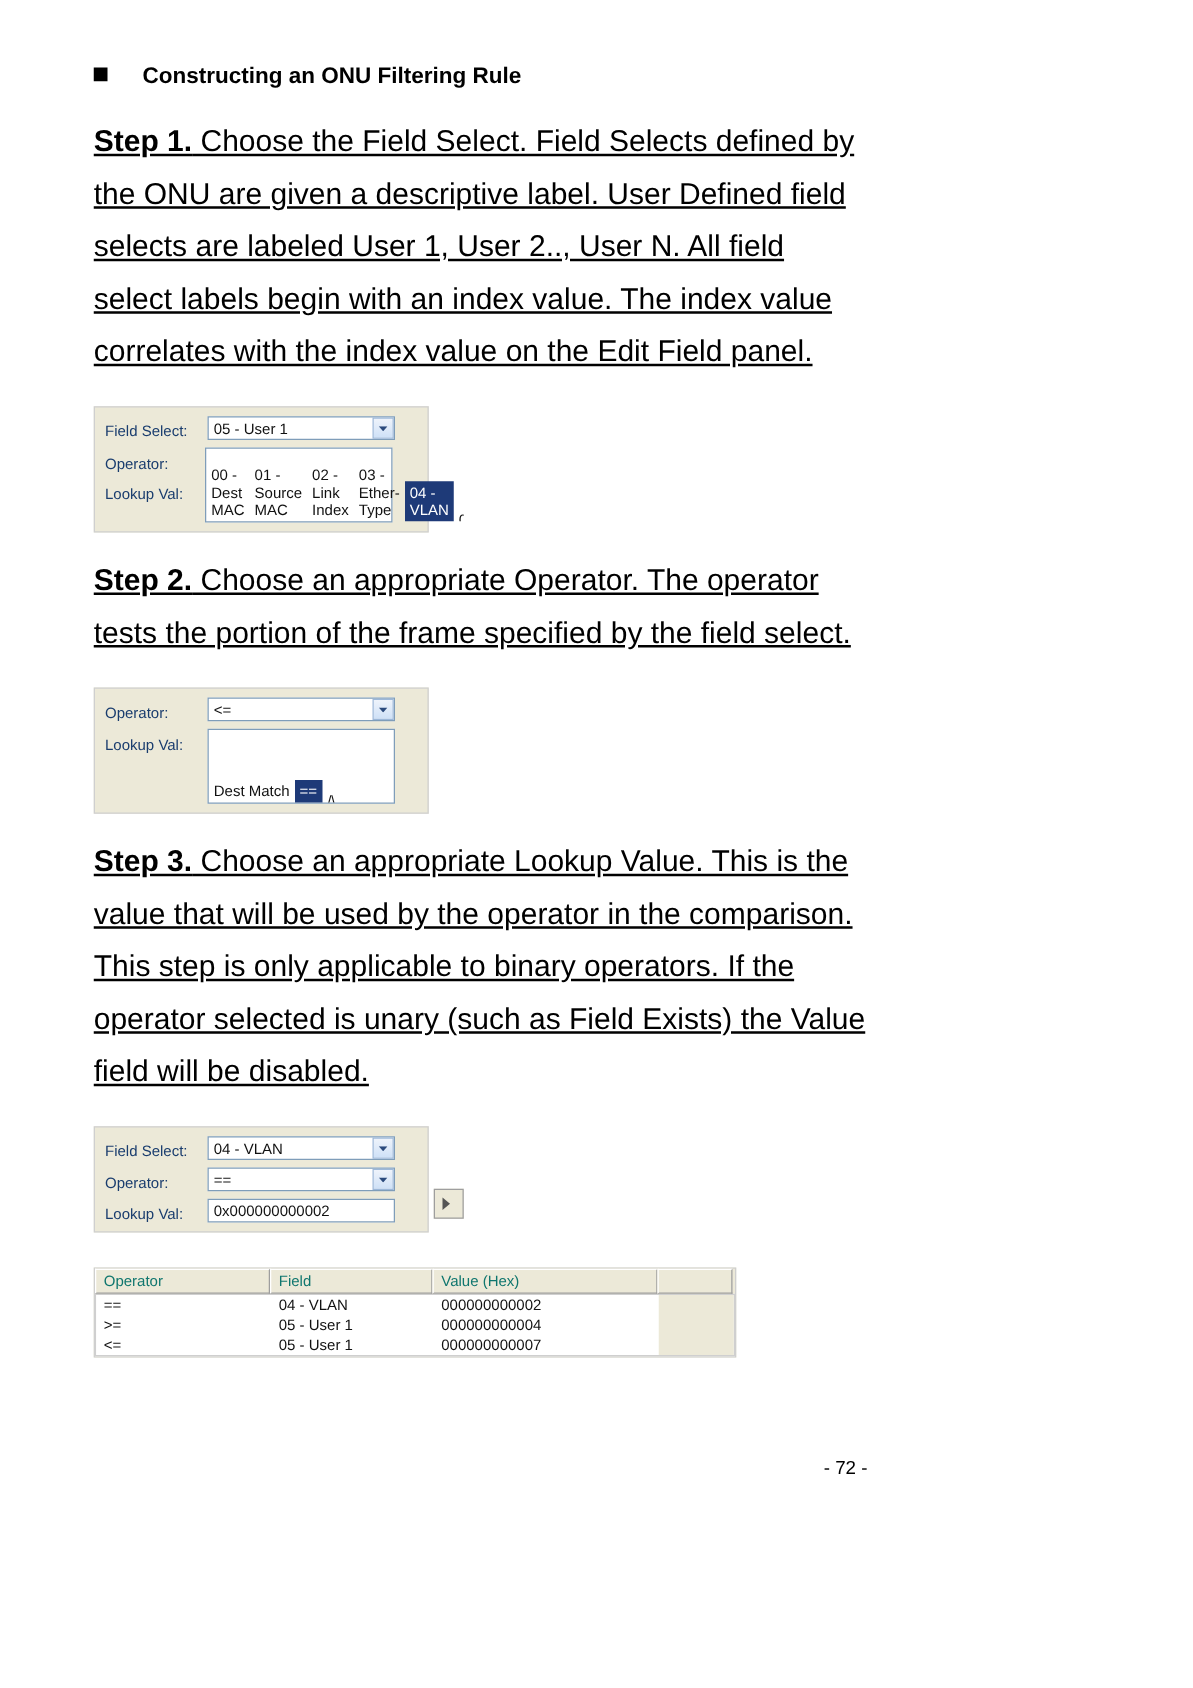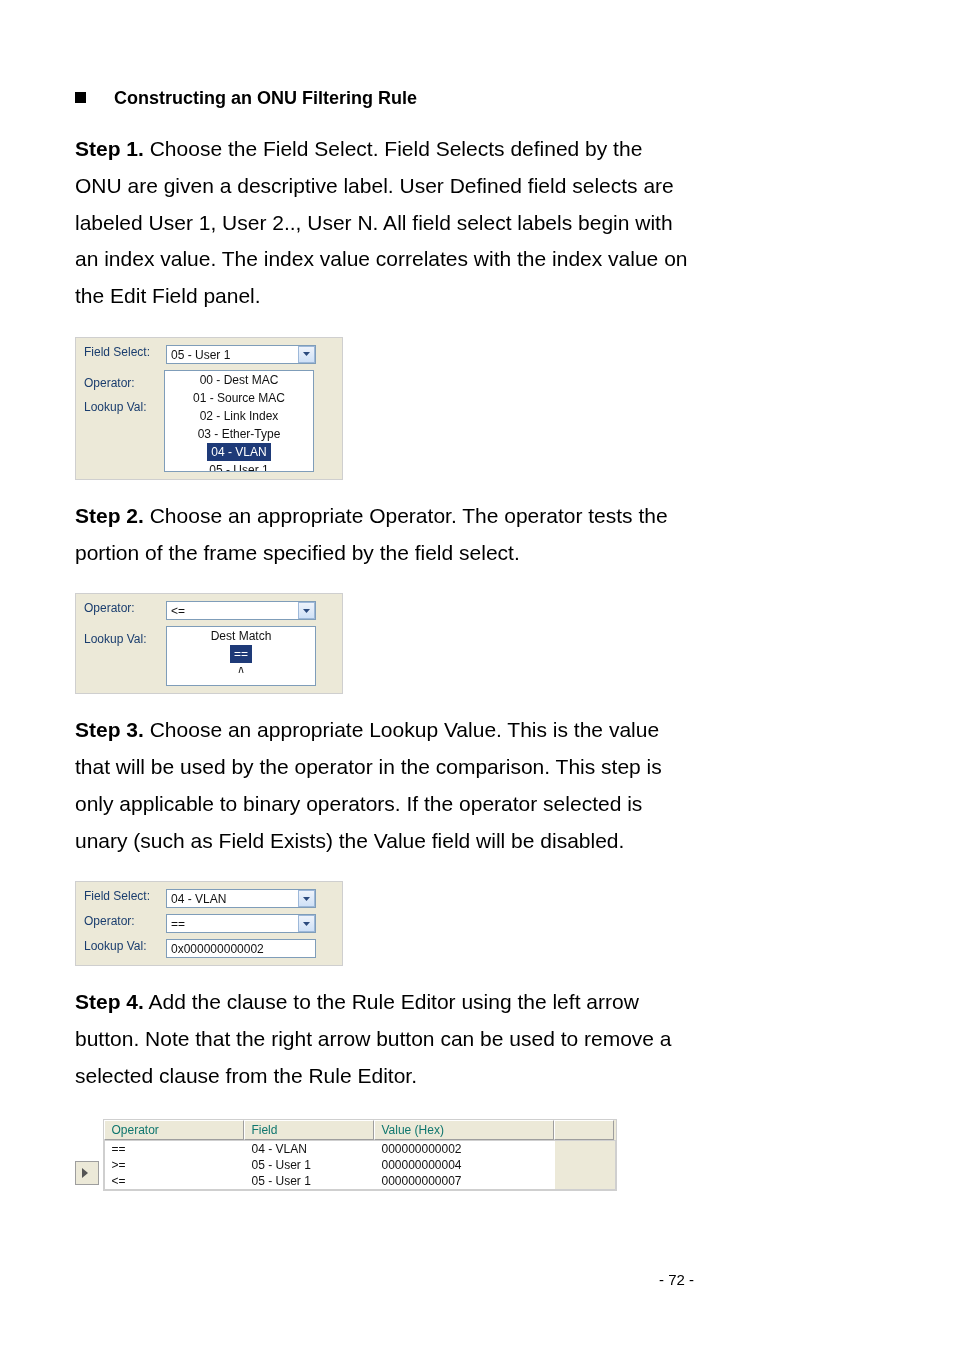--- a/index.html
+++ b/index.html
@@ -7,79 +7,79 @@
     padding: 0;
     width: 954px;
     background: #fff;
     font-family: Arial, Helvetica, sans-serif;
     color: #000;
   }
   .page {
     padding: 50px 70px 40px 75px;
     box-sizing: border-box;
     width: 764px;
-    margin-top: 38px;
   }
   .heading-row {
     display: flex;
     align-items: flex-start;
     margin-bottom: 22px;
   }
   .bullet-square {
     width: 11px;
     height: 11px;
     background: #000;
     margin-top: 4px;
     margin-right: 28px;
     flex: none;
   }
   .heading-text {
     font-size: 18px;
     font-weight: bold;
   }
   p.body {
-    font-size: 21px;
+    font-size: 24px;
     line-height: 1.75;
     margin: 0 0 14px 0;
+    text-decoration: underline;
   }
   .step-label {
     font-weight: bold;
   }
   
   .control-group {
     background: #ece9d8;
     border: 1px solid #cfcfcf;
     display: inline-block;
     padding: 4px 2px 4px 4px;
     font-family: Tahoma, Verdana, sans-serif;
     font-size: 12px;
     color: #1a3d6e;
     margin: 8px 0 18px 0;
   }
   .ctrl-row {
     display: flex;
-    align-items: flex-start;
+    align-items: flex-end;
     padding: 3px 2px;
   }
   .ctrl-label {
     width: 82px;
     padding-left: 2px;
   }
   .ctrl-field {
     width: 150px;
     background: #fff;
     border: 1px solid #7f9db9;
     box-sizing: border-box;
     position: relative;
     font-family: Tahoma, sans-serif;
     display: flex;
     align-items: flex-start;
     height: 19px;
   }
-  .ctrl-field.tall { height: auto; min-height: 60px; flex-direction: column; align-items: center; padding-top:0;}
+  .ctrl-field.tall { height: auto; min-height: 60px; flex-direction: row; align-items: flex-end; padding-top:0;}
   .ctrl-text {
     padding: 2px 4px 2px 4px;
     color: #111;
     line-height: 14px;
   }
   .drop-btn {
     width: 17px;
     height: 17px;
     background: linear-gradient(#eef3fb,#cfe1f7);
     border: 1px solid #9db8d9;
@@ -262,23 +262,20 @@
     </div>
     <div class="ctrl-row">
       <div class="ctrl-label">Lookup Val:</div>
       <div class="ctrl-field">
         <div class="ctrl-text">0x000000000002</div>
       </div>
     </div>
   </div>
 
   
-  <p class="body">
-    <span class="step-label">Step 4.</span><span> Add the clause to the Rule Editor using the left arrow button. Note that the right arrow button can be used to remove a selected clause from the Rule Editor.</span>
-  </p>
 
   <div class="arrow-btn"></div>
 
   
 
   <div class="rule-table">
     <div class="rule-head">
       <div class="col-op">Operator</div>
       <div class="col-field">Field</div>
       <div class="col-val">Value (Hex)</div>

